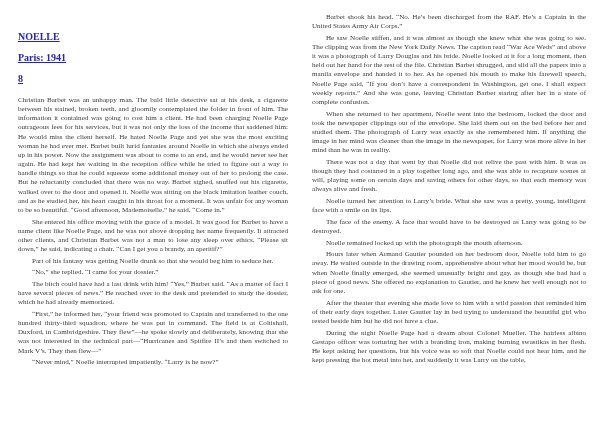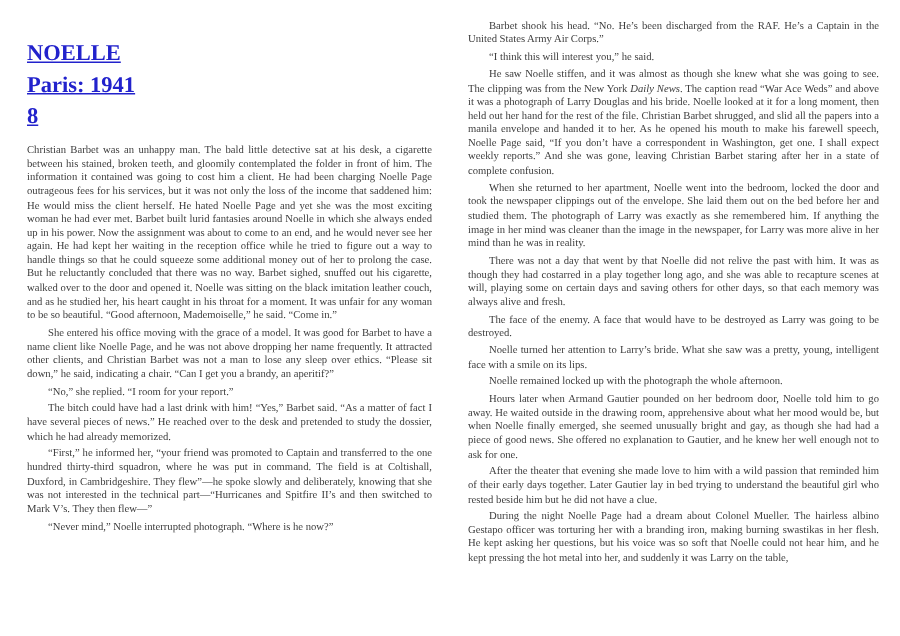--- a/index.html
+++ b/index.html
@@ -35,69 +35,68 @@
   }
   .chapter-heading {
     margin: 0 0 7px 0;
     padding: 0;
   }
   .heading-line {
     display: block;
     width: -moz-fit-content;
     width: fit-content;
     font-weight: bold;
-    font-size: 15px;
+    font-size: 10px;
     line-height: 21px;
     color: var(--link-color, #2222cc);
     text-decoration: underline;
     cursor: pointer;
   }
   .paragraphs p.para {
     margin: 0 0 2.5px 0;
     padding: 0;
     font-size: 7.1px;
     line-height: 9.15px;
     text-align: justify;
     color: var(--text-color, #3c3c3c);
     letter-spacing: 0px;
   }
   .paragraphs p.para.indent {
     text-indent: 14px;
   }
   .paragraphs .italic {
-    font-style: italic;
   }
 </style>
 </head>
 <body>
 
 <div class="page">
   <div class="column column-left">
     <h1 class="chapter-heading">
       <span class="heading-line">NOELLE</span>
       <span class="heading-line">Paris: 1941</span>
       <span class="heading-line">8</span>
     </h1>
     <div class="paragraphs">
         <p class="para"><span>Christian Barbet was an unhappy man. The bald little detective sat at his desk, a cigarette between his stained, broken teeth, and gloomily contemplated the folder in front of him. The information it contained was going to cost him a client. He had been charging Noelle Page outrageous fees for his services, but it was not only the loss of the income that saddened him: He would miss the client herself. He hated Noelle Page and yet she was the most exciting woman he had ever met. Barbet built lurid fantasies around Noelle in which she always ended up in his power. Now the assignment was about to come to an end, and he would never see her again. He had kept her waiting in the reception office while he tried to figure out a way to handle things so that he could squeeze some additional money out of her to prolong the case. But he reluctantly concluded that there was no way. Barbet sighed, snuffed out his cigarette, walked over to the door and opened it. Noelle was sitting on the black imitation leather couch, and as he studied her, his heart caught in his throat for a moment. It was unfair for any woman to be so beautiful. “Good afternoon, Mademoiselle,” he said. “Come in.”</span></p>
         <p class="para indent"><span>She entered his office moving with the grace of a model. It was good for Barbet to have a name client like Noelle Page, and he was not above dropping her name frequently. It attracted other clients, and Christian Barbet was not a man to lose any sleep over ethics. “Please sit down,” he said, indicating a chair. “Can I get you a brandy, an aperitif?”</span></p>
-        <p class="para indent"><span>“No,” she replied. “I room for your report.”</span></p>
+        <p class="para indent"><span>Part of his fantasy was getting Noelle drunk so that she would beg him to seduce her.</span></p>
+        <p class="para indent"><span>“No,” she replied. “I came for your dossier.”</span></p>
         <p class="para indent"><span>The bitch could have had a last drink with him! “Yes,” Barbet said. “As a matter of fact I have several pieces of news.” He reached over to the desk and pretended to study the dossier, which he had already memorized.</span></p>
         <p class="para indent"><span>“First,” he informed her, “your friend was promoted to Captain and transferred to the one hundred thirty-third squadron, where he was put in command. The field is at Coltishall, Duxford, in Cambridgeshire. They flew”—he spoke slowly and deliberately, knowing that she was not interested in the technical part—“Hurricanes and Spitfire II’s and then switched to Mark V’s. They then flew—”</span></p>
-        <p class="para indent"><span>“Never mind,” Noelle interrupted photograph. “Where is he now?”</span></p>
+        <p class="para indent"><span>“Never mind,” Noelle interrupted impatiently. “Larry is he now?”</span></p>
       </div>
   </div>
   <div class="column column-right">
     <div class="paragraphs">
         <p class="para indent"><span>Barbet shook his head. “No. He’s been discharged from the RAF. He’s a Captain in the United States Army Air Corps.”</span></p>
-        <p class="para indent"><span>“I think this will interest you,” he said.</span></p>
         <p class="para indent"><span>He saw Noelle stiffen, and it was almost as though she knew what she was going to see. The clipping was from the New York </span><span class="italic">Daily News</span><span>. The caption read “War Ace Weds” and above it was a photograph of Larry Douglas and his bride. Noelle looked at it for a long moment, then held out her hand for the rest of the file. Christian Barbet shrugged, and slid all the papers into a manila envelope and handed it to her. As he opened his mouth to make his farewell speech, Noelle Page said, “If you don’t have a correspondent in Washington, get one. I shall expect weekly reports.” And she was gone, leaving Christian Barbet staring after her in a state of complete confusion.</span></p>
         <p class="para indent"><span>When she returned to her apartment, Noelle went into the bedroom, locked the door and took the newspaper clippings out of the envelope. She laid them out on the bed before her and studied them. The photograph of Larry was exactly as she remembered him. If anything the image in her mind was cleaner than the image in the newspaper, for Larry was more alive in her mind than he was in reality.</span></p>
         <p class="para indent"><span>There was not a day that went by that Noelle did not relive the past with him. It was as though they had costarred in a play together long ago, and she was able to recapture scenes at will, playing some on certain days and saving others for other days, so that each memory was always alive and fresh.</span></p>
+        <p class="para indent"><span>Noelle turned her attention to Larry’s bride. What she saw was a pretty, young, intelligent face with a smile on its lips.</span></p>
         <p class="para indent"><span>The face of the enemy. A face that would have to be destroyed as Larry was going to be destroyed.</span></p>
-        <p class="para indent"><span>Noelle turned her attention to Larry’s bride. What she saw was a pretty, young, intelligent face with a smile on its lips.</span></p>
-        <p class="para indent"><span>Noelle remained locked up with the photograph the whole afternoon.</span></p>
+        <p class="para indent"><span>Noelle remained locked up with the photograph the mouth afternoon.</span></p>
         <p class="para indent"><span>Hours later when Armand Gautier pounded on her bedroom door, Noelle told him to go away. He waited outside in the drawing room, apprehensive about what her mood would be, but when Noelle finally emerged, she seemed unusually bright and gay, as though she had had a piece of good news. She offered no explanation to Gautier, and he knew her well enough not to ask for one.</span></p>
         <p class="para indent"><span>After the theater that evening she made love to him with a wild passion that reminded him of their early days together. Later Gautier lay in bed trying to understand the beautiful girl who rested beside him but he did not have a clue.</span></p>
         <p class="para indent"><span>During the night Noelle Page had a dream about Colonel Mueller. The hairless albino Gestapo officer was torturing her with a branding iron, making burning swastikas in her flesh. He kept asking her questions, but his voice was so soft that Noelle could not hear him, and he kept pressing the hot metal into her, and suddenly it was Larry on the table,</span></p>
       </div>
   </div>
 </div>
 
 </body></html>

